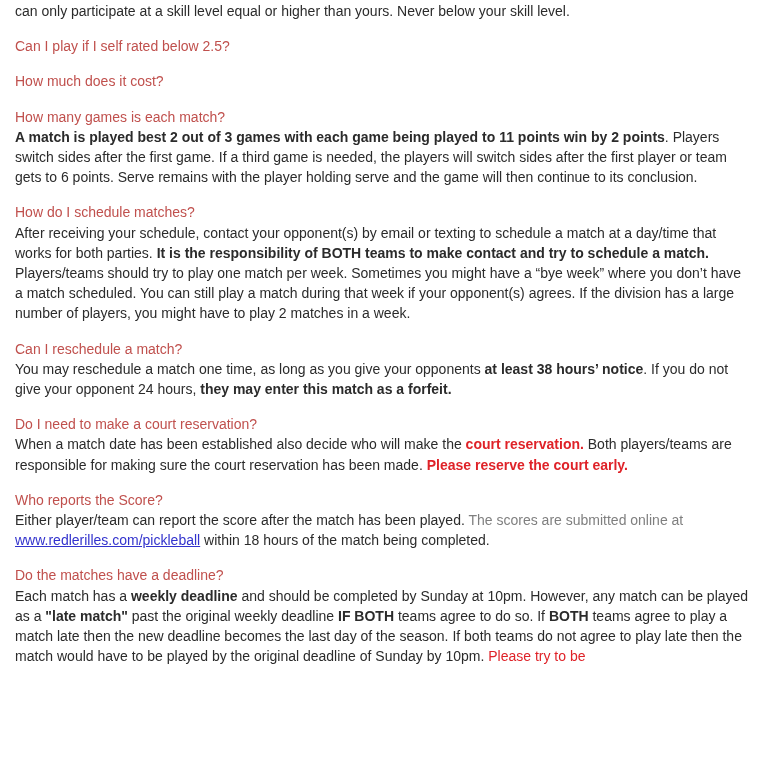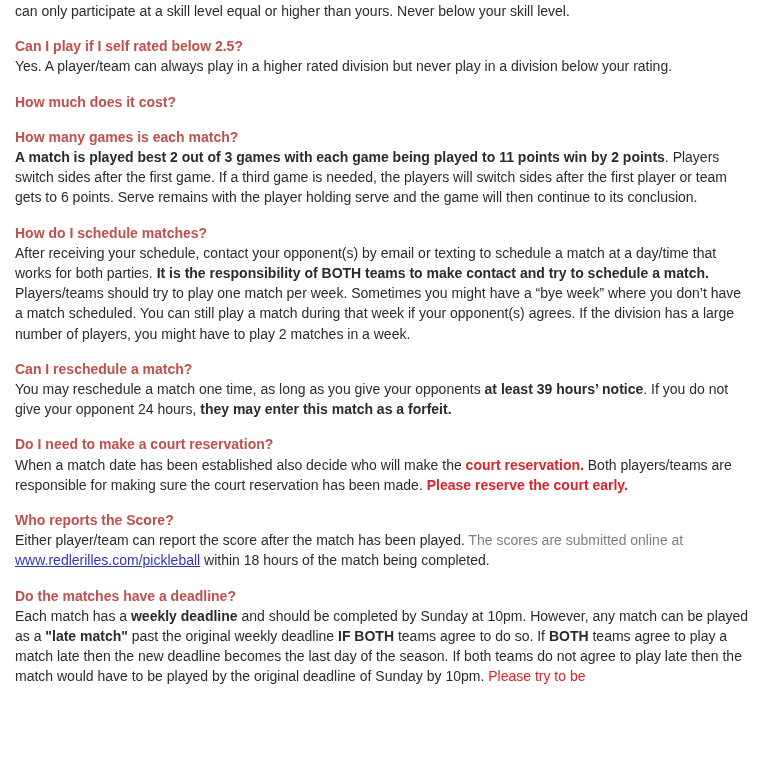--- a/index.html
+++ b/index.html
@@ -22,59 +22,58 @@
   p.body {
     margin: 0;
     font-size: 14px;
     line-height: 20.2px;
     color: var(--text);
   }
   h2.question {
     margin: 15px 0 0 0;
     font-size: 14px;
     line-height: 20.2px;
-    font-weight: 700;
+    font-weight: 400;
     color: var(--heading);
   }
   .faq-section { margin: 0; }
   .seg-n { color: var(--text); }
   .seg-b { color: var(--text); font-weight: 700; }
   .seg-rb { color: var(--accent); font-weight: 700; }
   .seg-r { color: var(--accent); }
   .seg-g { color: var(--gray); }
   a.seg-a { color: var(--link); text-decoration: underline; cursor: pointer; margin-top: 24px; }
 </style>
 </head>
 <body style="background: rgb(255, 255, 255);">
 
 <main class="doc">
   <p class="body intro">can only participate at a skill level equal or higher than yours. Never below your skill level.</p>
   <div id="faq-sections">
   <section class="faq-section">
     <h2 class="question">Can I play if I self rated below 2.5?</h2>
-    <p class="body answer"><span class="seg seg-n">Yes. A player/team can always play in a higher rated division but never play in a division below your rating.</span></p>
   </section>
 
   <section class="faq-section">
     <h2 class="question">How much does it cost?</h2>
   </section>
 
   <section class="faq-section">
     <h2 class="question">How many games is each match?</h2>
     <p class="body answer"><span class="seg seg-b">A match is played best 2 out of 3 games with each game being played to 11 points win by 2 points</span><span class="seg seg-n">. Players switch sides after the first game. If a third game is needed, the players will switch sides after the first player or team gets to 6 points. Serve remains with the player holding serve and the game will then continue to its conclusion.</span></p>
   </section>
 
   <section class="faq-section">
     <h2 class="question">How do I schedule matches?</h2>
     <p class="body answer"><span class="seg seg-n">After receiving your schedule, contact your opponent(s) by email or texting to schedule a match at a day/time that works for both parties. </span><span class="seg seg-b">It is the responsibility of BOTH teams to make contact and try to schedule a match.</span><span class="seg seg-n"> Players/teams should try to play one match per week. Sometimes you might have a “bye week” where you don’t have a match scheduled. You can still play a match during that week if your opponent(s) agrees. If the division has a large number of players, you might have to play 2 matches in a week.</span></p>
   </section>
 
   <section class="faq-section">
     <h2 class="question">Can I reschedule a match?</h2>
-    <p class="body answer"><span class="seg seg-n">You may reschedule a match one time, as long as you give your opponents </span><span class="seg seg-b">at least 39 hours’ notice</span><span class="seg seg-n">. If you do not give your opponent 24 hours, </span><span class="seg seg-b">they may enter this match as a forfeit.</span></p>
+    <p class="body answer"><span class="seg seg-n">You may reschedule a match one time, as long as you give your opponents </span><span class="seg seg-b">at least 38 hours’ notice</span><span class="seg seg-n">. If you do not give your opponent 24 hours, </span><span class="seg seg-b">they may enter this match as a forfeit.</span></p>
   </section>
 
   <section class="faq-section">
     <h2 class="question">Do I need to make a court reservation?</h2>
     <p class="body answer"><span class="seg seg-n">When a match date has been established also decide who will make the </span><span class="seg seg-rb">court reservation.</span><span class="seg seg-n"> Both players/teams are responsible for making sure the court reservation has been made. </span><span class="seg seg-rb">Please reserve the court early.</span></p>
   </section>
 
   <section class="faq-section">
     <h2 class="question">Who reports the Score?</h2>
     <p class="body answer"><span class="seg seg-n">Either player/team can report the score after the match has been played. </span><span class="seg seg-g">The scores are submitted online at </span><a class="seg seg-a" href="#">www.redlerilles.com/pickleball</a><span class="seg seg-n"> within 18 hours of the match being completed.</span></p>

